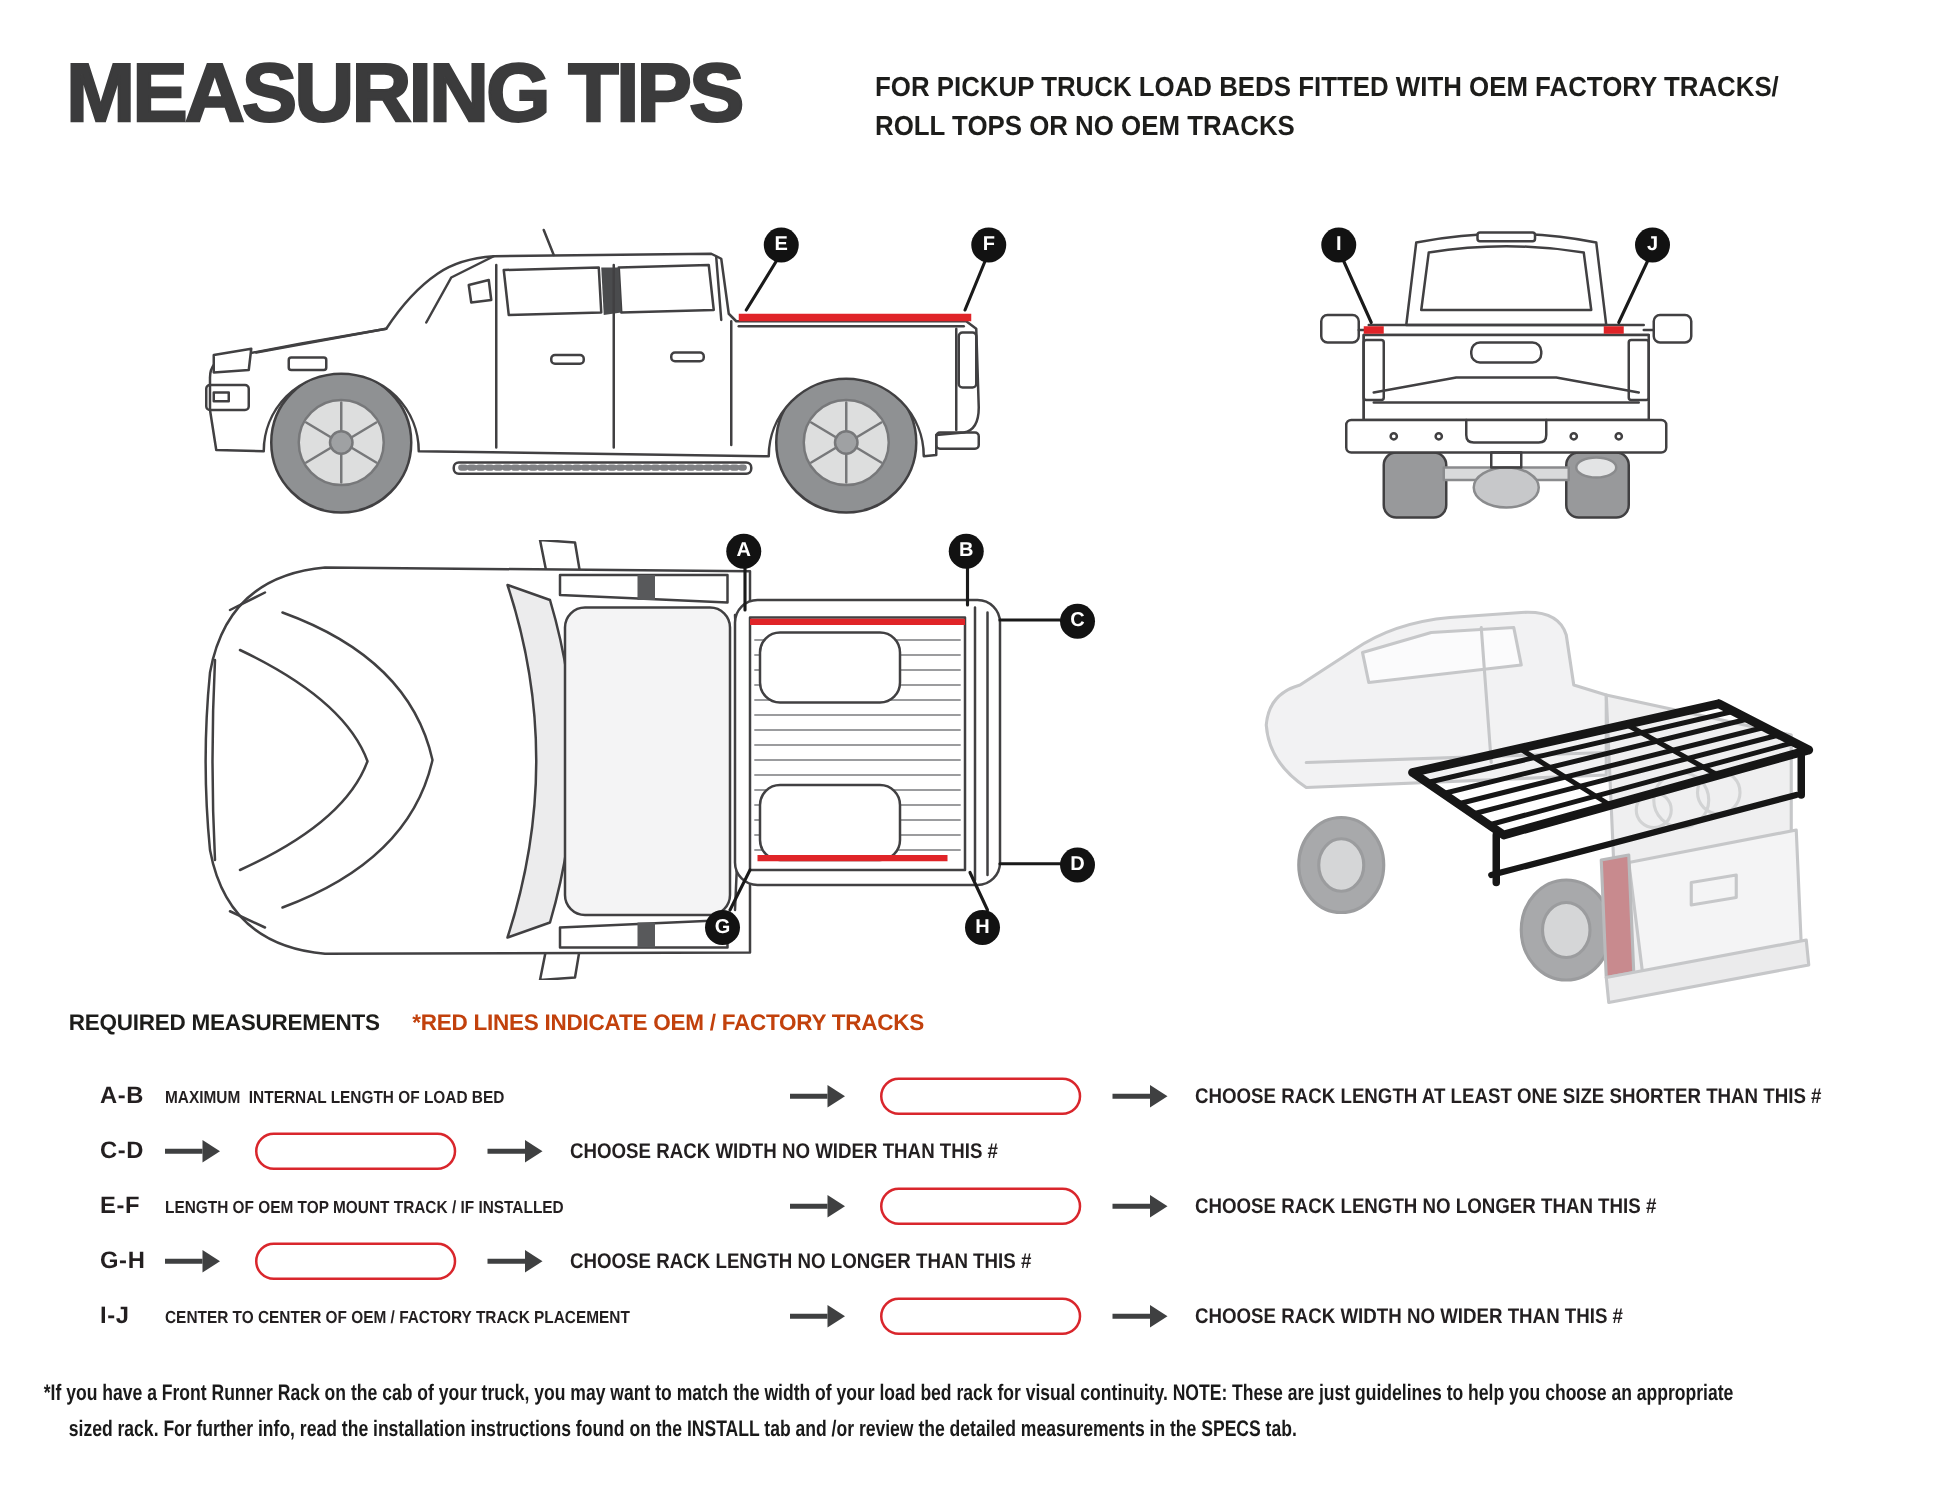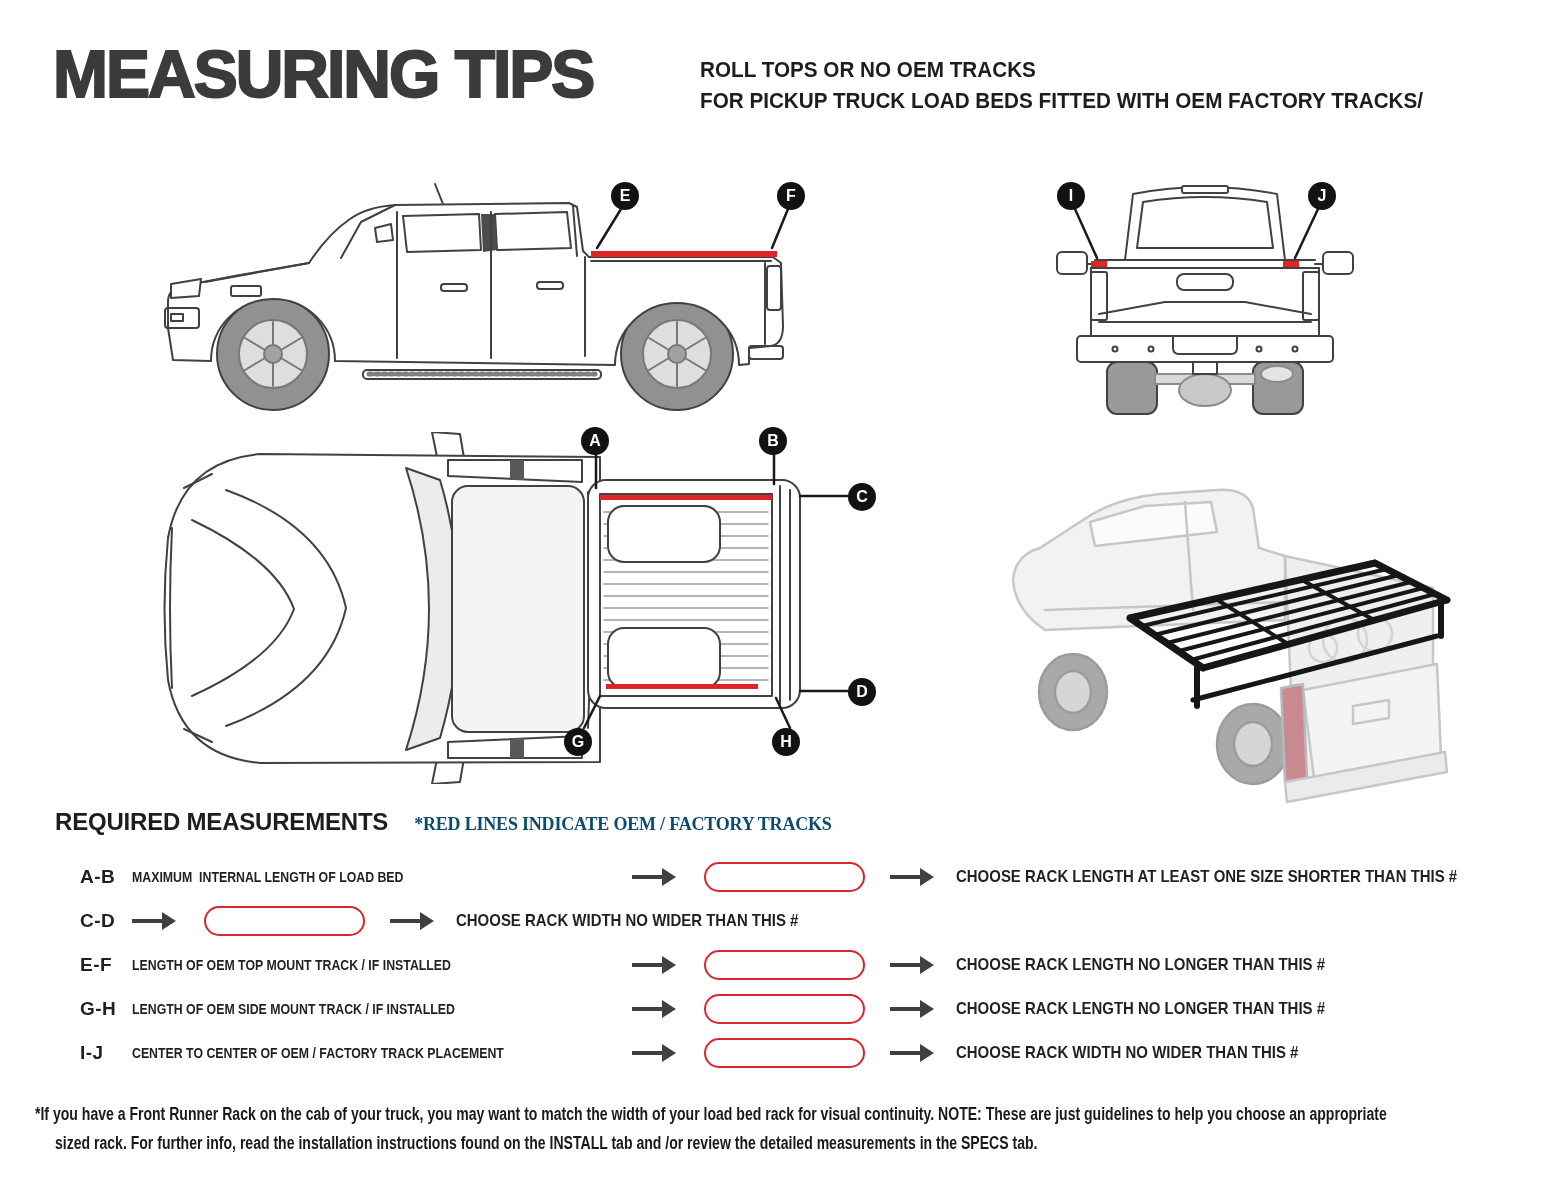--- a/index.html
+++ b/index.html
@@ -20,22 +20,22 @@
   .badge{position:absolute;width:28px;height:28px;border-radius:50%;background:#121212;color:#fff;
          display:flex;align-items:center;justify-content:center;font-size:16px;font-weight:700;
          transform:translate(-50%,-50%);line-height:1;}
   .fig-side{left:145px;top:168px;width:690px;height:258px;}
   .fig-rear{left:1055px;top:168px;width:300px;height:256px;}
   .fig-top{left:148px;top:432px;width:755px;height:352px;}
   .fig-rack{left:985px;top:460px;width:490px;height:345px;}
 
   
   .m-head{position:absolute;left:55px;top:808px;display:flex;align-items:baseline;font-weight:700;}
-  .m-head .black{font-size:24px;color:#1D1D1B;letter-spacing:-.2px;}
-  .m-head .red{font-size:18px;color:#0c4a6e;margin-left:26px;letter-spacing:-.2px;font-family:Liberation Serif, serif;}
+  .m-head .black{font-size:18px;color:#1D1D1B;letter-spacing:-.2px;}
+  .m-head .red{font-size:18px;color:#c2410c;margin-left:26px;letter-spacing:-.2px;}
   .rows{position:absolute;left:0;top:855px;width:1552px;}
   .m-row{display:flex;align-items:center;height:44px;margin-left:32px;}
   .m-code{margin-left:48px;width:52px;font-size:19px;font-weight:700;letter-spacing:.5px;}
   .m-label{width:500px;font-size:14px;font-weight:700;}
   .m-label .cond2{white-space:pre;}
   .cond2{display:inline-block;transform:scaleX(.88);transform-origin:0 50%;white-space:nowrap;
          font-weight:700;}
   .arrow-cell1{width:72px;display:flex;align-items:center;}
   .arrow-cell2{width:91px;display:flex;align-items:center;}
   .arrow-cell2 .arrow{margin-left:25px;}
@@ -53,22 +53,22 @@
   .footnote .line2{padding-left:20px;}
   .cond3{display:inline-block;transform:scaleX(.78);transform-origin:0 50%;white-space:nowrap;}
 </style>
 </head>
 <body>
 
 <div class="canvas">
 
   <div class="title">MEASURING TIPS</div>
   <div class="subtitle">
+    <div><span class="cond">FOR PICKUP TRUCK LOAD BEDS FITTED WITH OEM FACTORY TRACKS/</span></div>
     <div><span class="cond">ROLL TOPS OR NO OEM TRACKS</span></div>
-    <div><span class="cond">FOR PICKUP TRUCK LOAD BEDS FITTED WITH OEM FACTORY TRACKS/</span></div>
   </div>
 
   <div class="fig fig-side">
     <svg viewBox="0 0 690 258">
       <g stroke="#414042" stroke-width="2" fill="none" stroke-linejoin="round" stroke-linecap="round">
 
         <g>
           <circle cx="128" cy="186" r="56" fill="#8F9193"></circle>
           <circle cx="128" cy="186" r="34" fill="#DDDEDE" stroke="#77787A"></circle>
           <circle cx="128" cy="186" r="9" fill="#9FA1A3" stroke="#77787A"></circle>
@@ -300,21 +300,20 @@
         </span>
       <span class="pill"></span>
       <span class="arrow-cell2">
           <span class="arrow"></span>
         </span>
       <span class="m-instr"><span class="cond2">CHOOSE RACK LENGTH NO LONGER THAN THIS #</span></span>
     </div>
 
     <div class="m-row">
       <span class="m-code">G-H</span>
-      <span class="m-label"><span class="cond2">LENGTH OF OEM SIDE MOUNT TRACK / IF INSTALLED</span></span>
       <span class="arrow-cell1">
           <span class="arrow"></span>
         </span>
       <span class="pill"></span>
       <span class="arrow-cell2">
           <span class="arrow"></span>
         </span>
       <span class="m-instr"><span class="cond2">CHOOSE RACK LENGTH NO LONGER THAN THIS #</span></span>
     </div>
 

